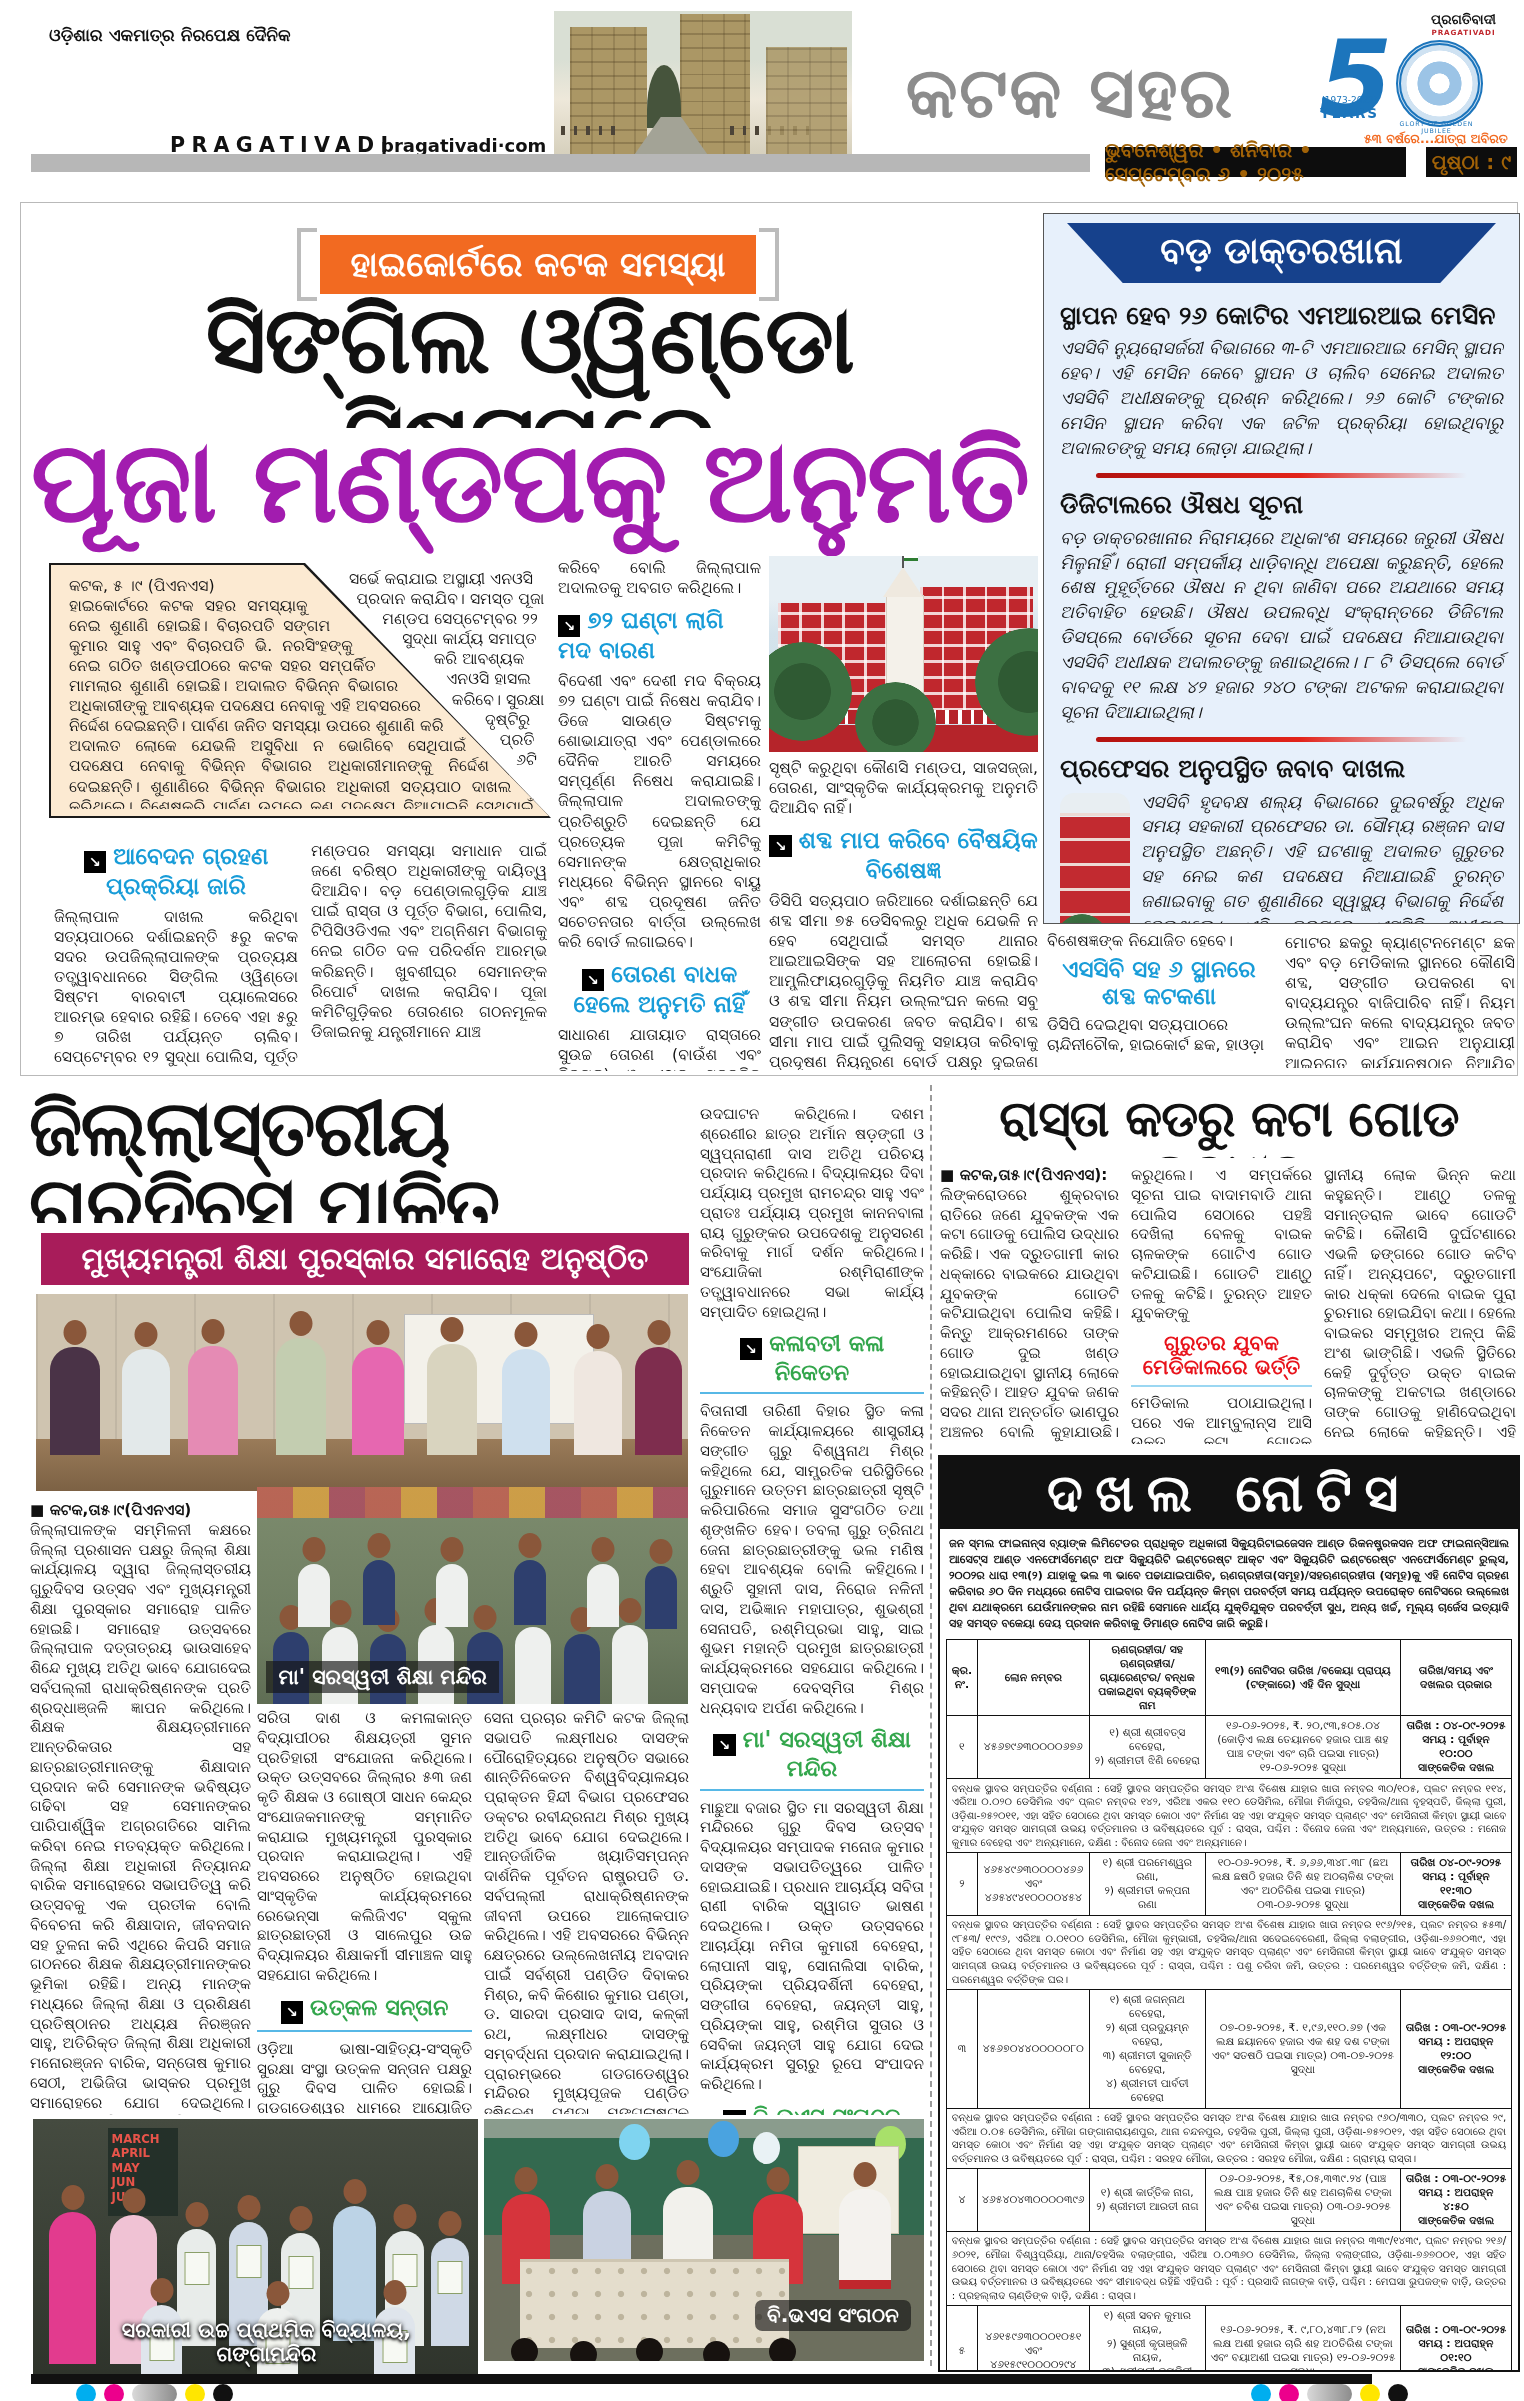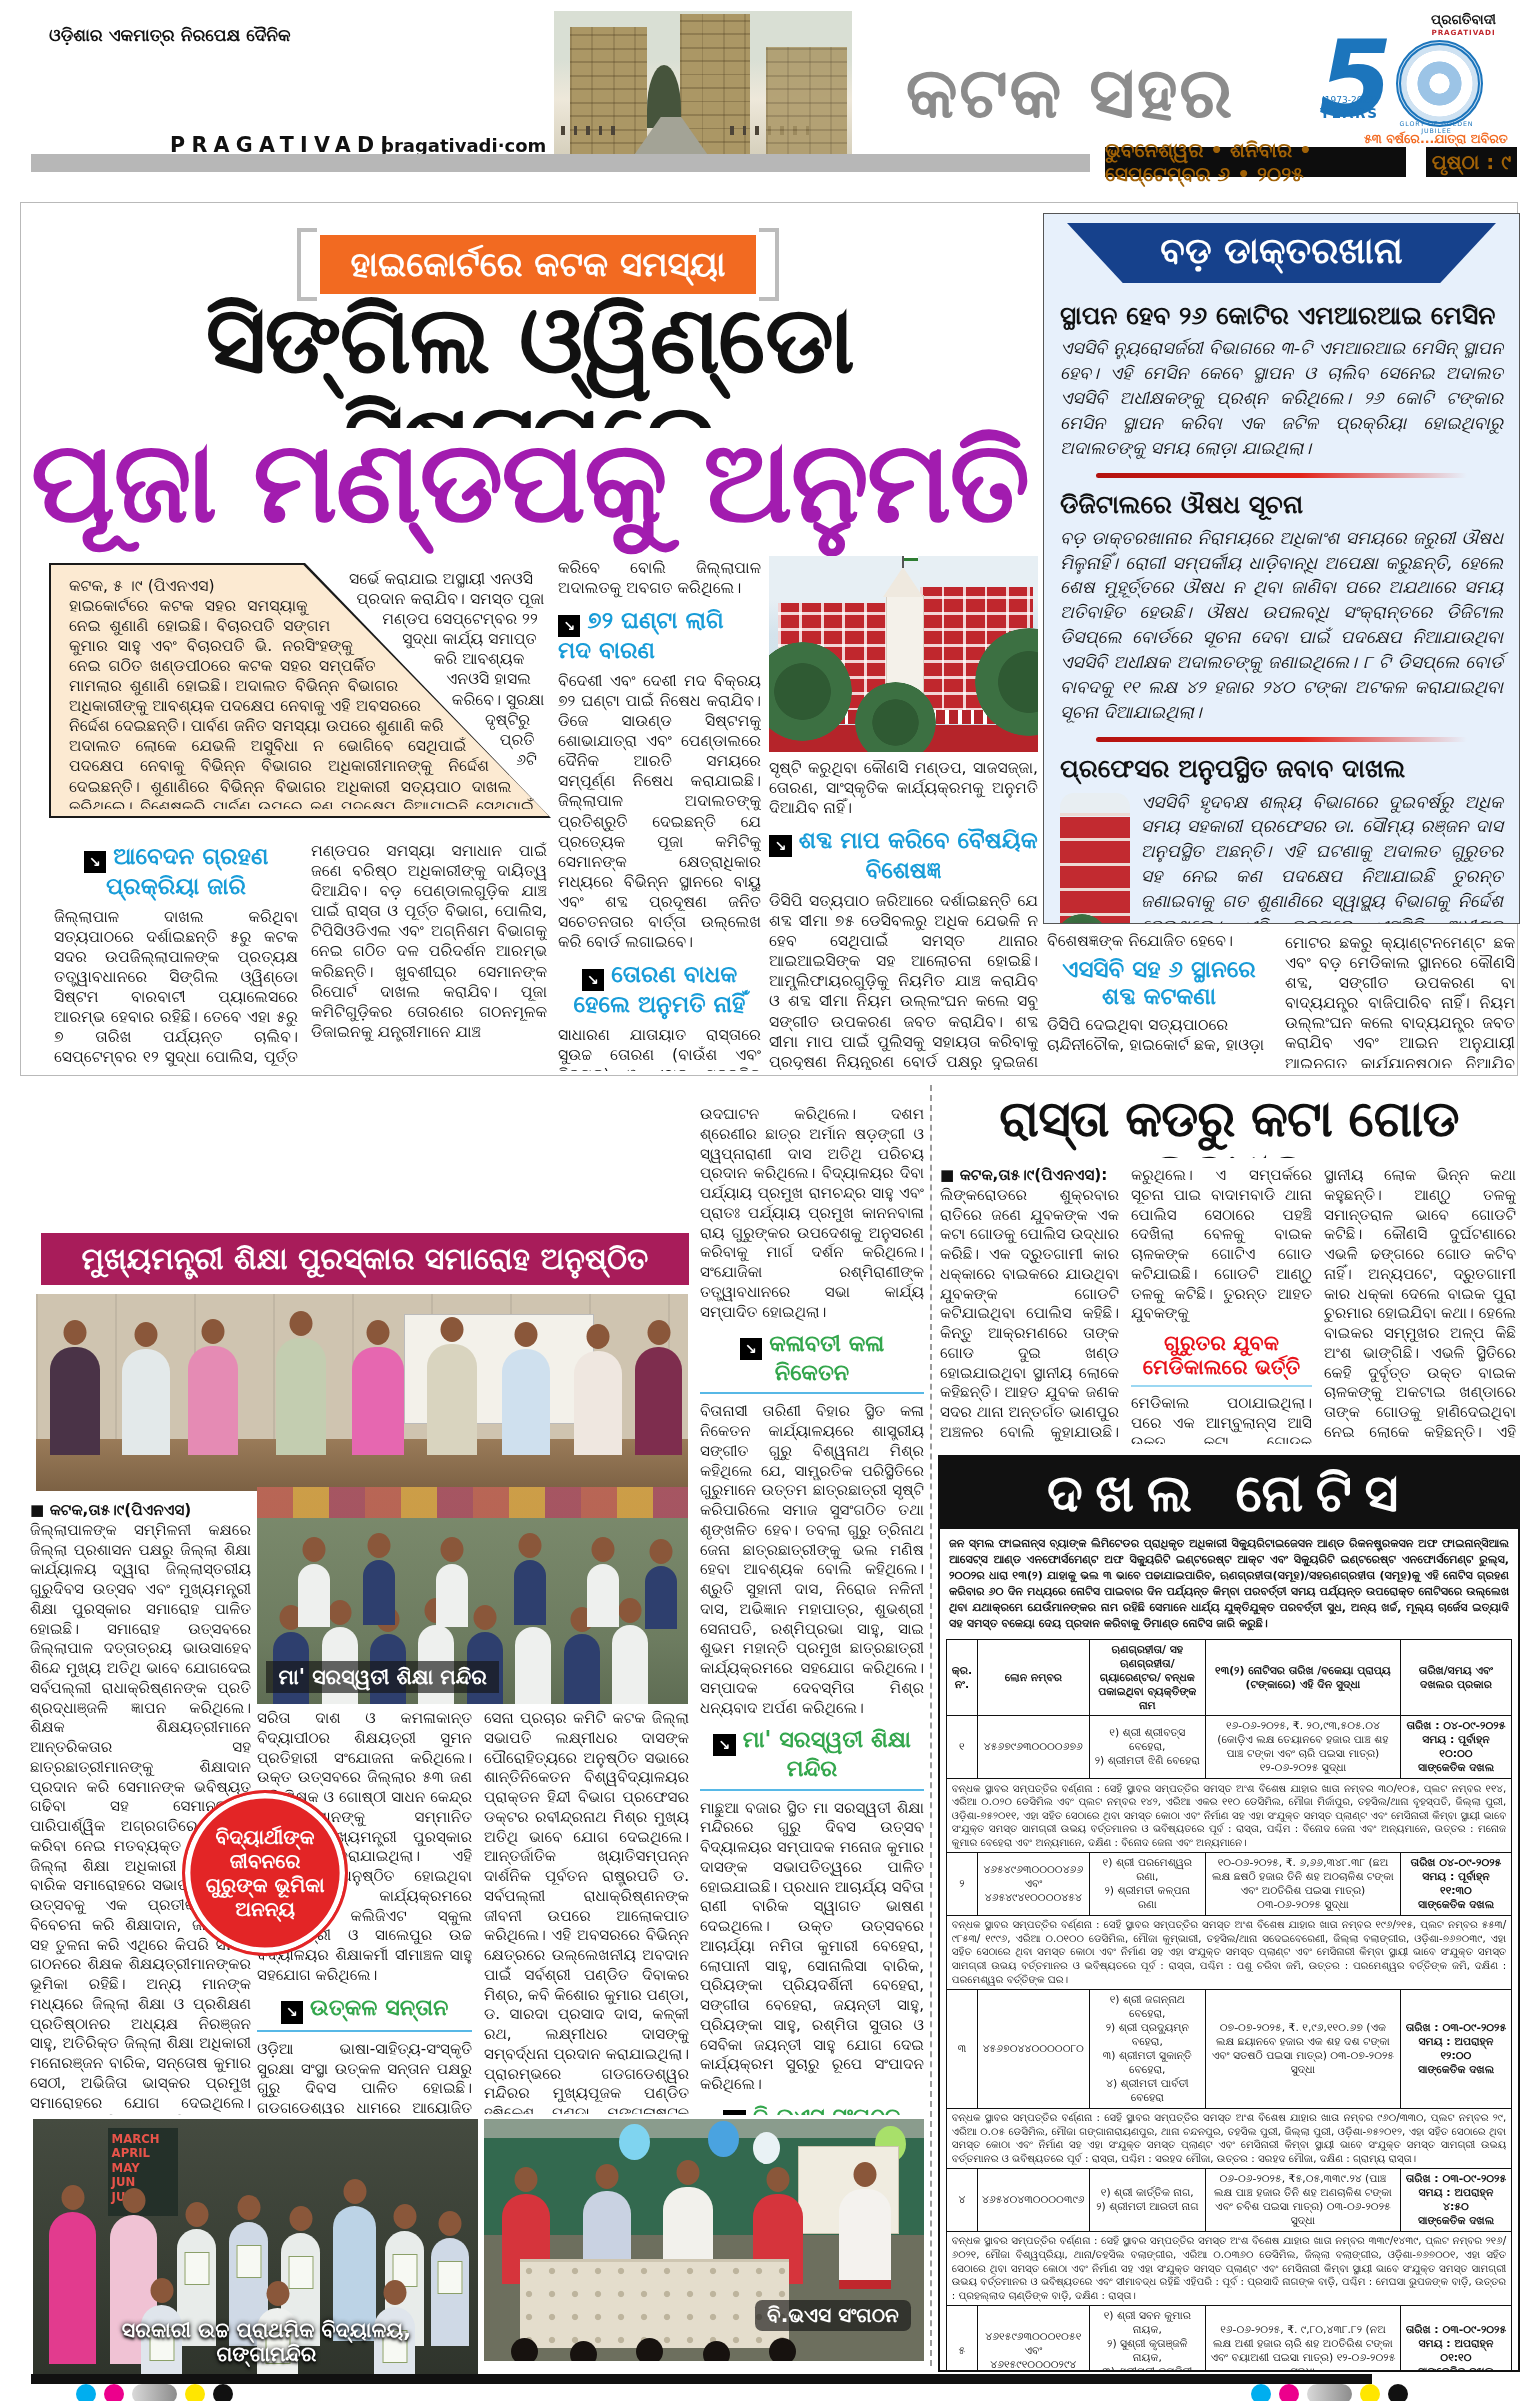--- a/index.html
+++ b/index.html
@@ -261,20 +261,21 @@
     </div>
   </div>
 
   <div class="abs clip" style="left:1047px;top:931px;width:224px;height:136px;">
     <div class="bodytxt">ବିଶେଷଜ୍ଞଙ୍କ ନିଯୋଜିତ ହେବେ।</div>
     <div class="sub-blue ctr" style="border:none;margin:5.4px 0;">ଏସସିବି ସହ ୬ ସ୍ଥାନରେ ଶବ୍ଦ କଟକଣା</div>
     <div class="bodytxt">ଡିସିପି ଦେଇଥିବା ସତ୍ୟପାଠରେ ଚାନ୍ଦିନୀଚୌକ, ହାଇକୋର୍ଟ ଛକ, ହାଓଡ଼ା</div>
   </div>
   <div class="abs bodytxt jst clip" style="left:1285px;top:933px;width:230px;height:135px;">ମୋଟର ଛକରୁ କ୍ୟାଣ୍ଟନମେଣ୍ଟ ଛକ ଏବଂ ବଡ଼ ମେଡିକାଲ ସ୍ଥାନରେ କୌଣସି ଶବ୍ଦ, ସଙ୍ଗୀତ ଉପକରଣ ବା ବାଦ୍ୟଯନ୍ତ୍ର ବାଜିପାରିବ ନାହିଁ। ନିୟମ ଉଲ୍ଲଂଘନ କଲେ ବାଦ୍ୟଯନ୍ତ୍ର ଜବତ କରାଯିବ ଏବଂ ଆଇନ ଅନୁଯାୟୀ ଆଇନଗତ କାର୍ଯ୍ୟାନୁଷ୍ଠାନ ନିଆଯିବ ବୋଲି ଦର୍ଶାଯାଇଛି।</div>
 
+  <div class="abs guru-head clip" style="left:29px;top:1090px;width:668px;height:133px;">ଜିଲ୍ଲାସ୍ତରୀୟ ଗୁରୁଦିବସ ପାଳିତ</div>
   <div class="abs maroon" style="left:41px;top:1233px;width:648px;height:52px;line-height:52px;">ମୁଖ୍ୟମନ୍ତ୍ରୀ ଶିକ୍ଷା ପୁରସ୍କାର ସମାରୋହ ଅନୁଷ୍ଠିତ</div>
 
   <div class="photo award" style="left:36px;top:1294px;width:652px;height:197px;">
     <div class="screen" style="left:368px;top:20px;width:188px;height:108px;"></div>
     <div class="desk" style="left:0;bottom:0;width:652px;height:52px;"></div>
     <div class="fig" style="left:14.4px;bottom:36px;width:50px;height:108px;background:#4a3347;"></div>
     <div class="fig" style="left:86px;bottom:36px;width:48px;height:106px;background:#e3e9ea;"></div>
     <div class="fig" style="left:152px;bottom:36px;width:50px;height:109px;background:#e58bb4;"></div>
     <div class="fig" style="left:240px;bottom:36px;width:50px;height:117px;background:#c3cdb0;"></div>
     <div class="fig" style="left:316px;bottom:36px;width:52px;height:108px;background:#e667b0;"></div>
@@ -322,21 +323,20 @@
   <div class="abs clip" style="left:700px;top:1105px;width:224px;height:1010px;">
     <div class="gcol jst">ଉଦଘାଟନ କରିଥିଲେ। ଦଶମ ଶ୍ରେଣୀର ଛାତ୍ର ଅର୍ମାନ ଷଡ଼ଙ୍ଗୀ ଓ ସ୍ୱପ୍ନାରାଣୀ ଦାସ ଅତିଥି ପରିଚୟ ପ୍ରଦାନ କରିଥିଲେ। ବିଦ୍ୟାଳୟର ଦିବା ପର୍ଯ୍ୟାୟ ପ୍ରମୁଖ ରାମଚନ୍ଦ୍ର ସାହୁ ଏବଂ ପ୍ରାତଃ ପର୍ଯ୍ୟାୟ ପ୍ରମୁଖ କାନନବାଳା ରାୟ ଗୁରୁଙ୍କର ଉପଦେଶକୁ ଅନୁସରଣ କରିବାକୁ ମାର୍ଗ ଦର୍ଶନ କରିଥିଲେ। ସଂଯୋଜିକା ରଶ୍ମିରାଣୀଙ୍କ ତତ୍ତ୍ୱାବଧାନରେ ସଭା କାର୍ଯ୍ୟ ସମ୍ପାଦିତ ହୋଇଥିଲା।</div>
     <div class="sub-green"><span class="arrow-ic">↘</span><span>କଳାବତୀ କଳା ନିକେତନ</span></div>
     <div class="gcol jst">ବିତାନାସୀ ତାରିଣୀ ବିହାର ସ୍ଥିତ କଳା ନିକେତନ କାର୍ଯ୍ୟାଳୟରେ ଶାସ୍ତ୍ରୀୟ ସଙ୍ଗୀତ ଗୁରୁ ବିଶ୍ୱନାଥ ମିଶ୍ର କହିଥିଲେ ଯେ, ସାମ୍ପ୍ରତିକ ପରିସ୍ଥିତିରେ ଗୁରୁମାନେ ଉତ୍ତମ ଛାତ୍ରଛାତ୍ରୀ ସୃଷ୍ଟି କରିପାରିଲେ ସମାଜ ସୁସଂଗଠିତ ତଥା ଶୃଙ୍ଖଳିତ ହେବ। ତବଲା ଗୁରୁ ତ୍ରିନାଥ ଜେନା ଛାତ୍ରଛାତ୍ରୀଙ୍କୁ ଭଲ ମଣିଷ ହେବା ଆବଶ୍ୟକ ବୋଲି କହିଥିଲେ। ଶ୍ରୁତି ସୁହାନୀ ଦାସ, ନିରୋଜ ନଳିନୀ ଦାସ, ଅଭିଜ୍ଞାନ ମହାପାତ୍ର, ଶୁଭଶ୍ରୀ ସେନାପତି, ରଶ୍ମିପ୍ରଭା ସାହୁ, ସାଇ ଶୁଭମ ମହାନ୍ତି ପ୍ରମୁଖ ଛାତ୍ରଛାତ୍ରୀ କାର୍ଯ୍ୟକ୍ରମରେ ସହଯୋଗ କରିଥିଲେ। ସମ୍ପାଦକ ଦେବସ୍ମିତା ମିଶ୍ର ଧନ୍ୟବାଦ ଅର୍ପଣ କରିଥିଲେ।</div>
     <div class="sub-green"><span class="arrow-ic">↘</span><span>ମା' ସରସ୍ୱତୀ ଶିକ୍ଷା ମନ୍ଦିର</span></div>
     <div class="gcol jst">ମାଛୁଆ ବଜାର ସ୍ଥିତ ମା ସରସ୍ୱତୀ ଶିକ୍ଷା ମନ୍ଦିରରେ ଗୁରୁ ଦିବସ ଉତ୍ସବ ବିଦ୍ୟାଳୟର ସମ୍ପାଦକ ମନୋଜ କୁମାର ଦାସଙ୍କ ସଭାପତିତ୍ୱରେ ପାଳିତ ହୋଇଯାଇଛି। ପ୍ରଧାନ ଆଚାର୍ଯ୍ୟ ସବିତା ରାଣୀ ବାରିକ ସ୍ୱାଗତ ଭାଷଣ ଦେଇଥିଲେ। ଉକ୍ତ ଉତ୍ସବରେ ଆଚାର୍ଯ୍ୟା ନମିତା କୁମାରୀ ବେହେରା, ଲୋପାନୀ ସାହୁ, ସୋନାଲିସା ବାରିକ, ପ୍ରିୟଙ୍କା ପ୍ରିୟଦର୍ଶିନୀ ବେହେରା, ସଙ୍ଗୀତା ବେହେରା, ଜୟନ୍ତୀ ସାହୁ, ପ୍ରିୟଙ୍କା ସାହୁ, ରଶ୍ମିତା ସୁତାର ଓ ସେବିକା ଜୟନ୍ତୀ ସାହୁ ଯୋଗ ଦେଇ କାର୍ଯ୍ୟକ୍ରମ ସୁଚାରୁ ରୂପେ ସଂପାଦନ କରିଥିଲେ।</div>
     <div class="sub-green"><span class="arrow-ic">↘</span><span>ବି.ଭଏସ ସଂଗଠନ</span></div>
 
   </div>
 
-  <div class="badge" style="left:182px;top:1790px;width:135px;height:135px;">ବିଦ୍ୟାର୍ଥୀଙ୍କ ଜୀବନରେ ଗୁରୁଙ୍କ ଭୂମିକା ଅନନ୍ୟ</div>
 
   <div class="photo ganga" style="left:33px;top:2119px;width:445px;height:263px;">
     <div class="poster" style="left:75px;top:9px;width:63px;height:81px;">MARCH
 APRIL
 MAY
 JUN
 JUL</div>
     <div class="fig" style="left:16px;bottom:18px;width:47px;height:152px;background:#e23b8e;"></div>
     <div class="fig" style="left:77px;bottom:18px;width:47px;height:149px;background:#f0c2d4;"></div>
     <div class="fig book" style="left:144px;bottom:36px;width:39px;height:117px;background:#e8ecea;"></div>

